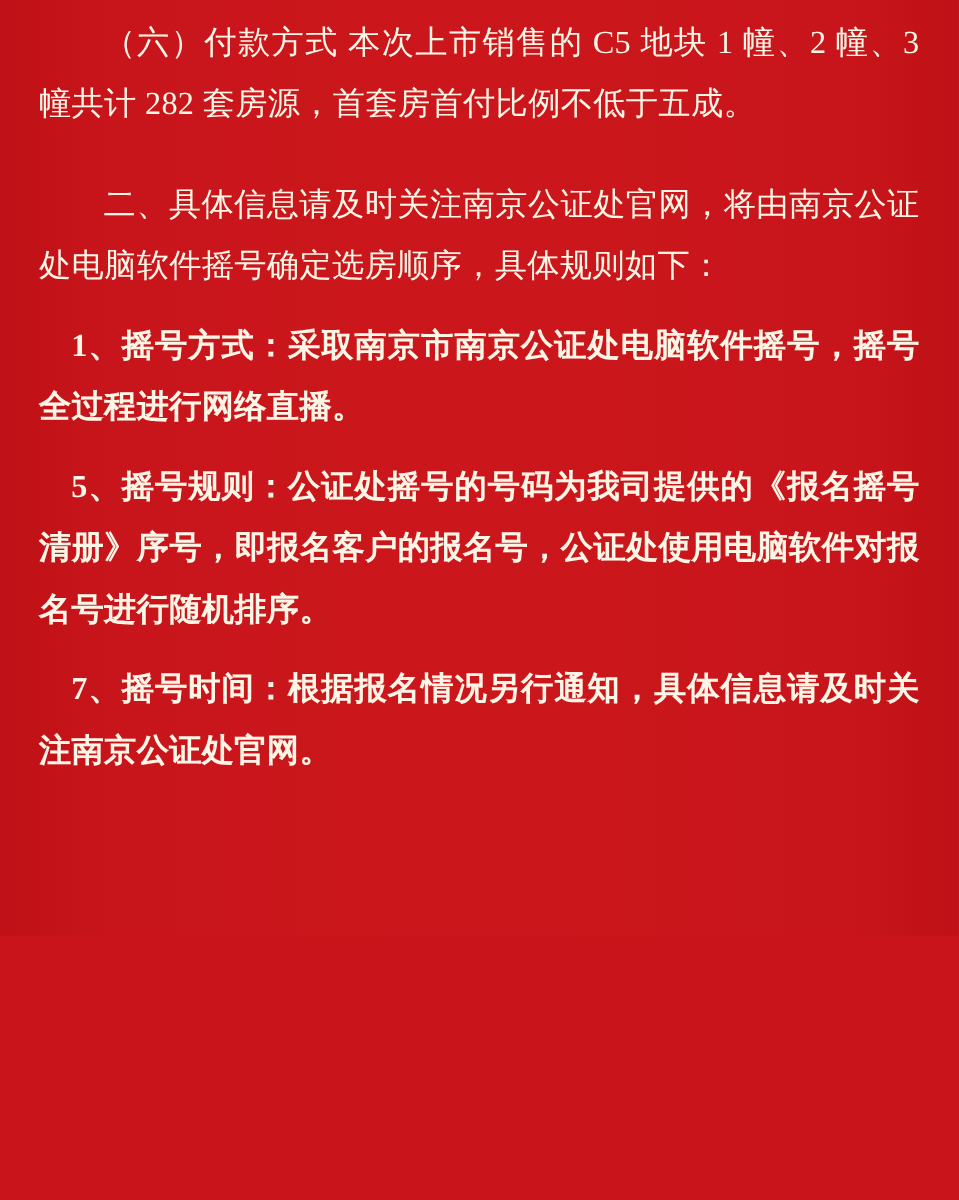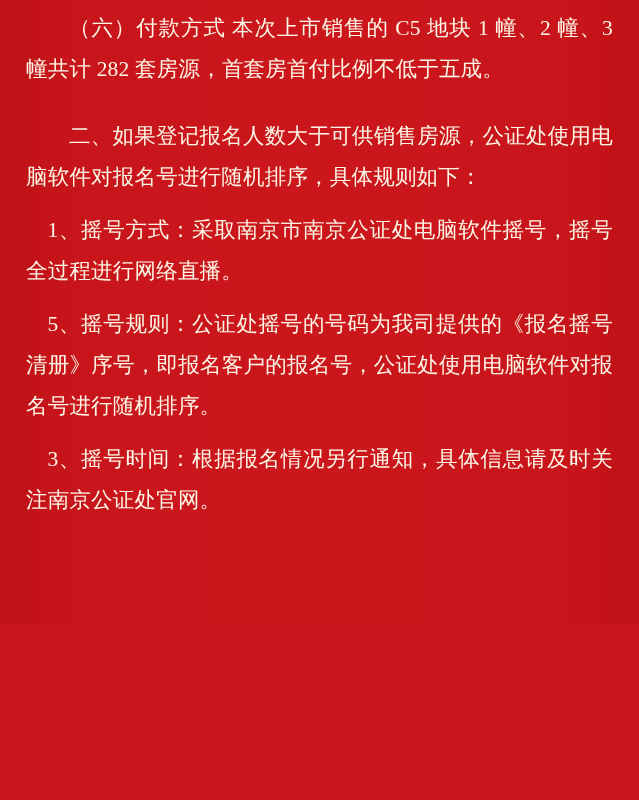--- a/index.html
+++ b/index.html
@@ -30,37 +30,38 @@
     text-justify: inter-ideograph;
   }
   .para {
     margin: 0 0 12px 0;
   }
   .indent {
     text-indent: 2em;
   }
   .indent1 {
     text-indent: 1em;
+    font-weight: bold;
   }
   .spacer-top {
     height: 2px;
   }
   .gap {
     height: 14px;
   }
   .lastline {
     margin-bottom: 0;
   }
 </style>
 </head>
 <body>
 
 <div class="page">
   <div class="doc">
     <div class="spacer-top"></div>
     <p class="para indent">（六）付款方式 本次上市销售的 C5 地块 1 幢、2 幢、3 幢共计 282 套房源，首套房首付比例不低于五成。</p>
     <div class="gap"></div>
-    <p class="para indent">二、如果登记报名人数大于可供销售房源，公证处使用电脑软件对报名号进行随机排序，具体规则如下：</p>
+    <p class="para indent">二、具体信息请及时关注南京公证处官网，将由南京公证处电脑软件摇号确定选房顺序，具体规则如下：</p>
     <p class="para indent1">1、摇号方式：采取南京市南京公证处电脑软件摇号，摇号全过程进行网络直播。</p>
     <p class="para indent1">5、摇号规则：公证处摇号的号码为我司提供的《报名摇号清册》序号，即报名客户的报名号，公证处使用电脑软件对报名号进行随机排序。</p>
-    <p class="para indent1">3、摇号时间：根据报名情况另行通知，具体信息请及时关注南京公证处官网。</p>
+    <p class="para indent1">7、摇号时间：根据报名情况另行通知，具体信息请及时关注南京公证处官网。</p>
   </div>
 </div>
 
 </body></html>

